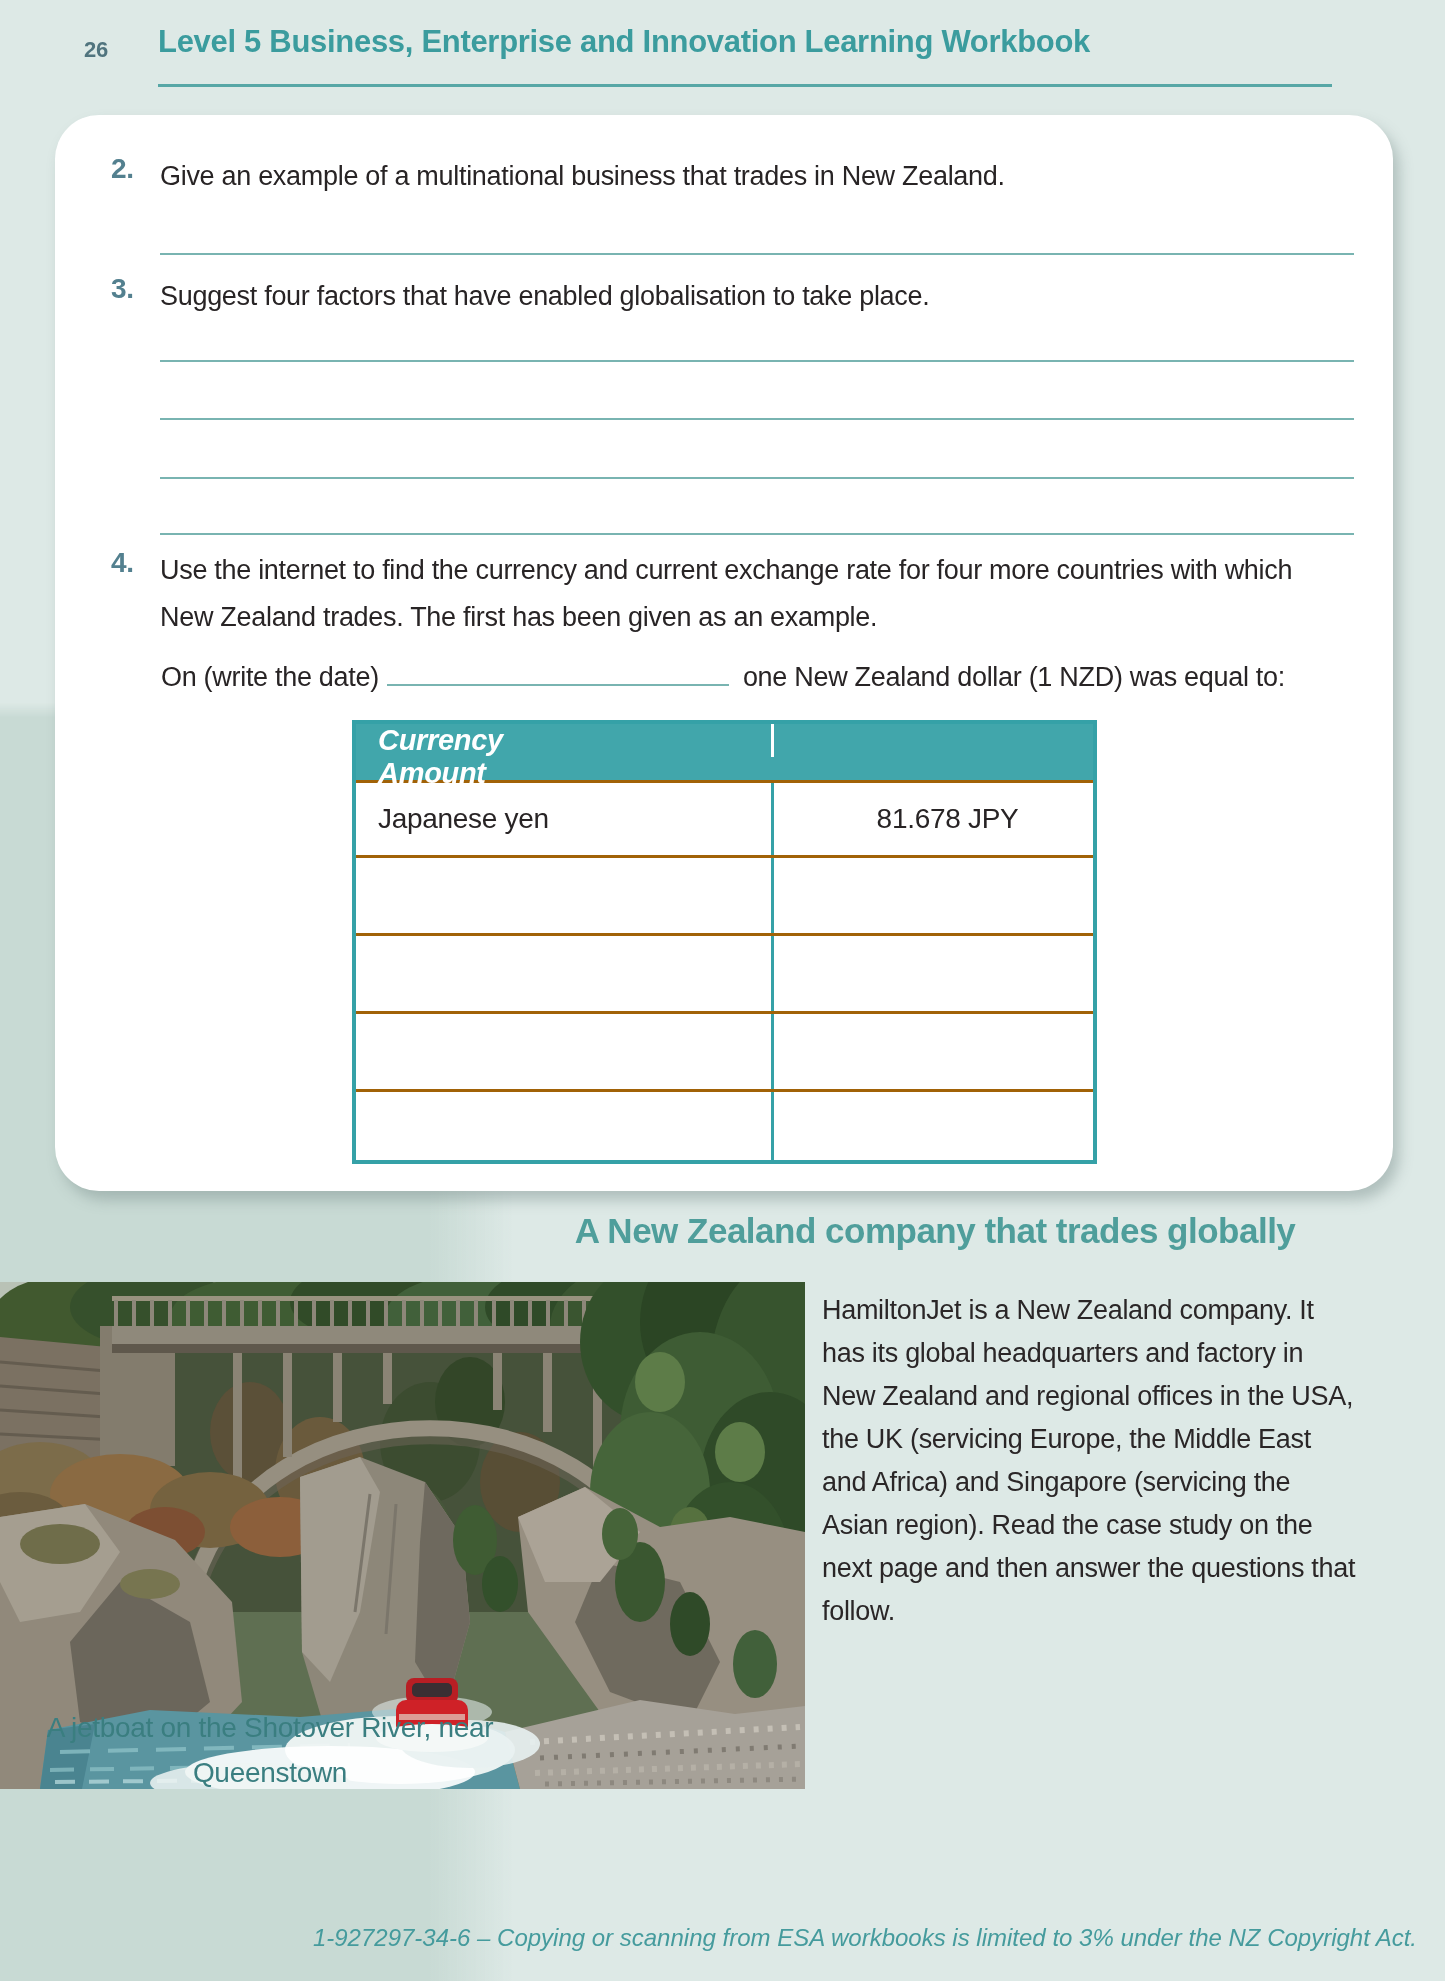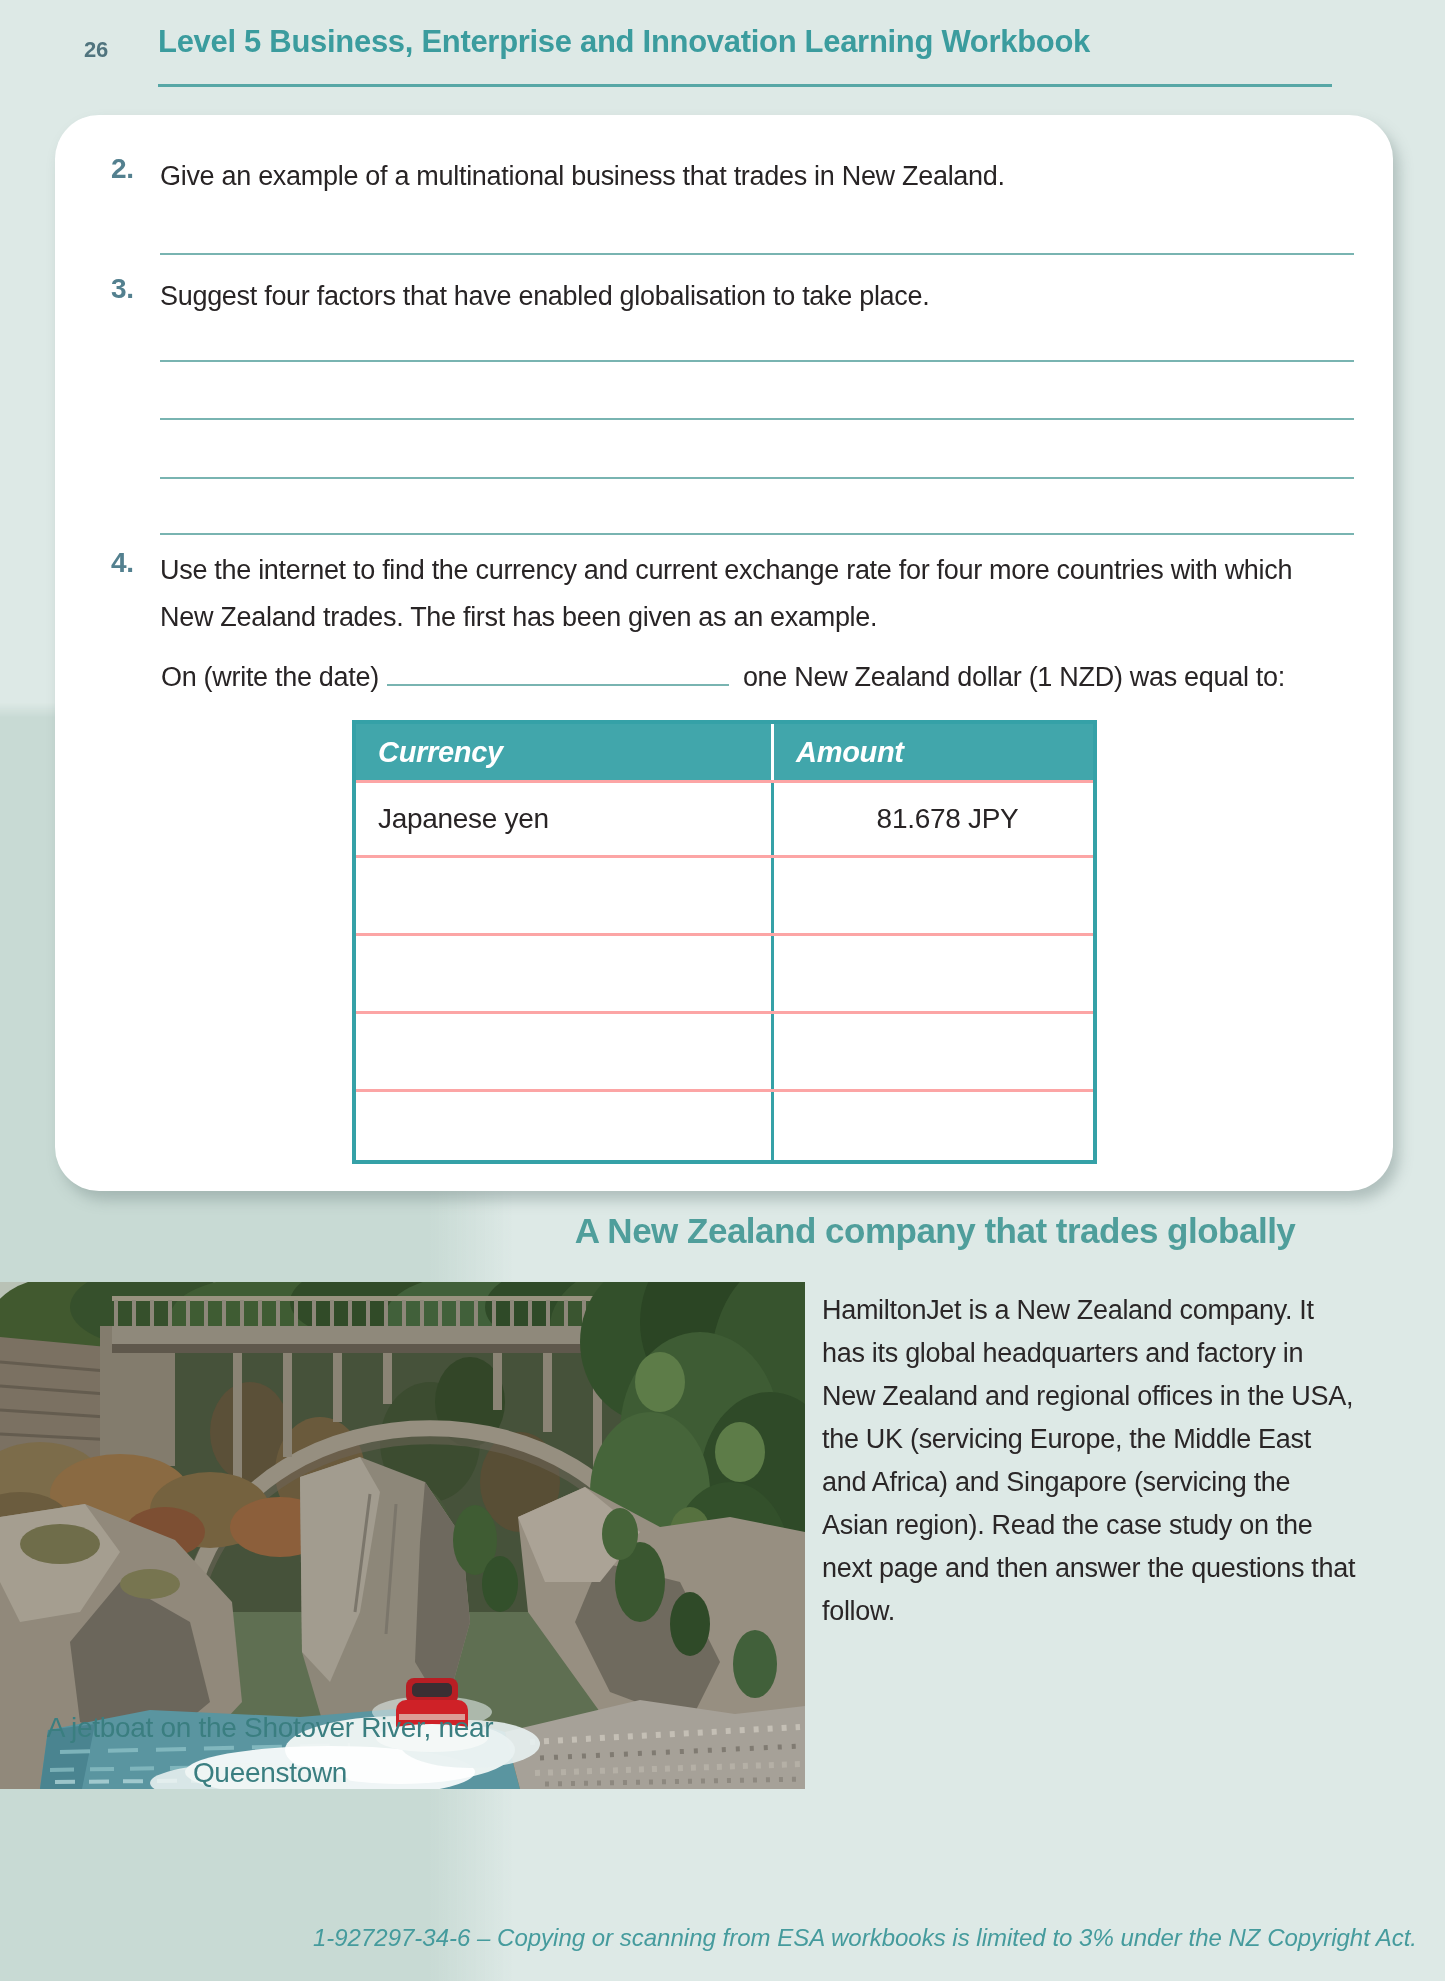--- a/index.html
+++ b/index.html
@@ -34,25 +34,25 @@
   .q{position:absolute;left:0;width:1338px;}
   .qnum{position:absolute;left:56px;top:0;width:44px;font-size:28px;font-weight:bold;color:#53808f;}
   .qtext{position:absolute;left:105px;top:0;font-size:27px;line-height:47px;color:#282425;}
   .ansline{position:absolute;left:105px;width:1194px;height:0;border-bottom:2px solid #79b4b1;}
 
   .daterow{position:absolute;left:106px;top:543px;font-size:27px;white-space:nowrap;}
   .dateline{display:inline-block;width:342px;border-bottom:2px solid #79b4b1;height:26px;margin:0 14px 0 8px;}
 
   
   .ctable{position:absolute;left:297px;top:605px;width:745px;background:#ffffff;border:4px solid #35a1a7;box-sizing:border-box;}
-  .thead{display:flex;height:56px;background:#41a6ab;}
+  .thead{display:flex;height:56px;background:#41a6ab;flex-direction:column;}
   .th{color:#ffffff;font-weight:bold;font-style:italic;font-size:29px;box-sizing:border-box;display:flex;align-items:center;padding-left:22px;}
   .th.c1{width:418px;border-right:3px solid #ffffff;}
   .th.c2{flex:1;}
-  .trow{display:flex;border-top:3px solid #fca5a5;}
+  .trow{display:flex;border-top:3px solid #a16207;}
   .td{box-sizing:border-box;display:flex;align-items:center;font-size:28px;color:#282425;}
   .td.c1{width:418px;border-right:3px solid #35a1a7;padding-left:22px;}
   .td.c2{flex:1;justify-content:center;padding-left:28px;}
 
   
   .section-heading{left:520px;top:1211px;width:830px;text-align:center;font-size:35px;font-weight:bold;color:#4f9e9b;letter-spacing:-0.5px;}
   .section-body{left:822px;top:1289px;width:534px;font-size:27px;line-height:43px;color:#2a2627;}
   .photo{left:0;top:1282px;width:805px;height:507px;}
   .photo svg{display:block;}
   .caption{left:40px;top:1705px;width:460px;text-align:center;font-size:28px;line-height:45px;color:#3a7e80;}

